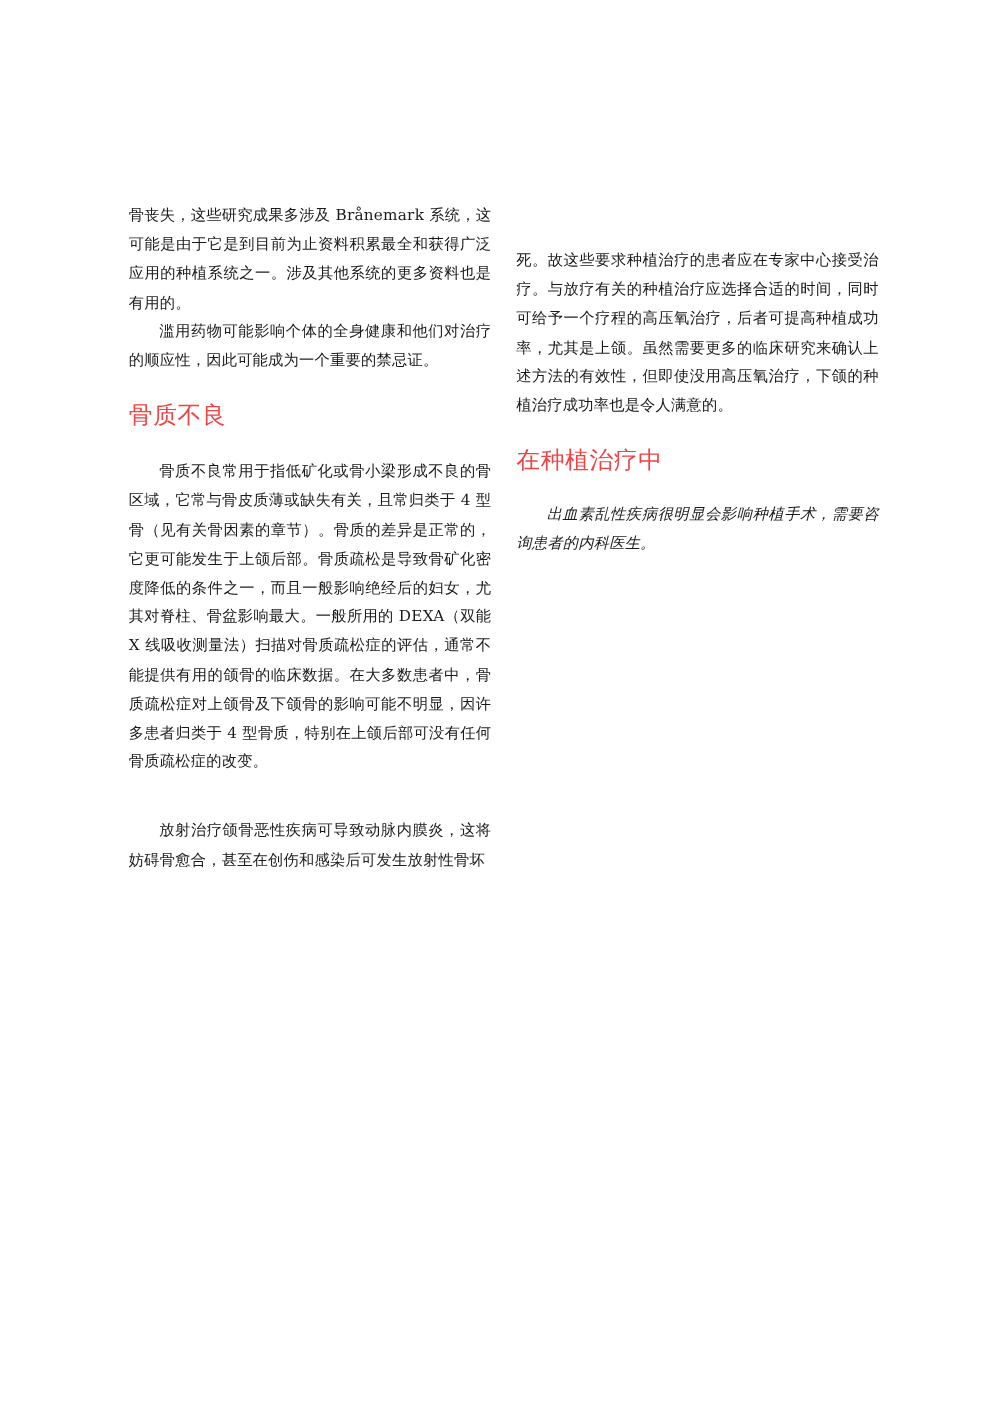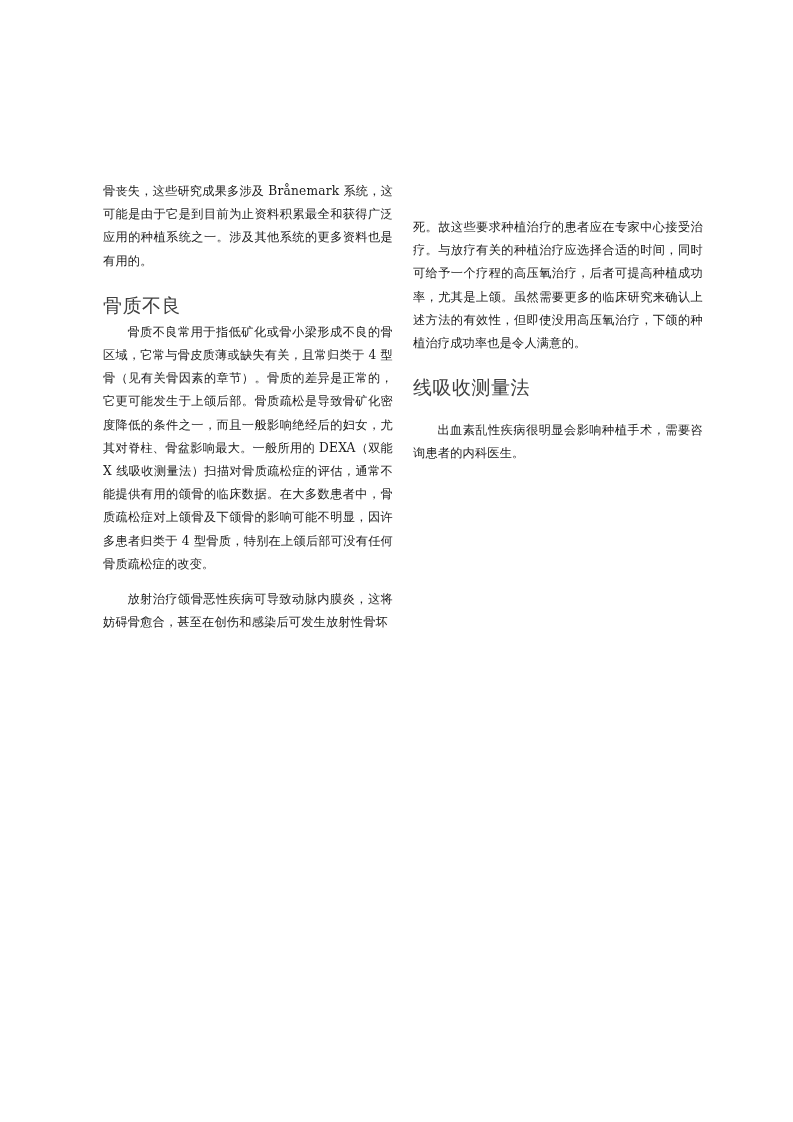--- a/index.html
+++ b/index.html
@@ -1,36 +1,37 @@
 <!DOCTYPE html>
 <html><head>
   <meta charset="utf-8">
   <style>
     html, body { margin: 0; padding: 0; background: #ffffff; }
     body { width: 793px; height: 1122px; position: relative; overflow: hidden;
            font-family: "DejaVu Serif", "Liberation Serif", serif; color: #1a1a1a; }
-    .col { position: absolute; top: 180px; width: 290px; }
+    .col { position: absolute; top: 161px; width: 290px; }
     .col-left { left: 103px; }
     .col-right { left: 413px; margin-top: 36px; }
     p { margin: 0; font-size: 12.2px; line-height: 23.2px; text-align: justify; letter-spacing: 0.2px; }
     p.indent { text-indent: 2em; }
     h2 { font-family: "DejaVu Sans", "Liberation Sans", sans-serif; font-weight: normal;
-         font-size: 19px; color: #404040; margin: 0; line-height: 24px; letter-spacing: 0.5px; }
+         font-size: 19px; color: #ef4444; margin: 0; line-height: 24px; letter-spacing: 0.5px; }
   </style>
 </head>
 <body>
 
 <div class="col col-left">
   <p>骨丧失，这些研究成果多涉及 Brånemark 系统，这可能是由于它是到目前为止资料积累最全和获得广泛应用的种植系统之一。涉及其他系统的更多资料也是有用的。</p>
+  <p class="indent">滥用药物可能影响个体的全身健康和他们对治疗的顺应性，因此可能成为一个重要的禁忌证。</p>
 
   <h2 style="margin-top:20px;">骨质不良</h2>
-  <p class="indent" style="margin-top:4px;">骨质不良常用于指低矿化或骨小梁形成不良的骨区域，它常与骨皮质薄或缺失有关，且常归类于 4 型骨（见有关骨因素的章节）。骨质的差异是正常的，它更可能发生于上颌后部。骨质疏松是导致骨矿化密度降低的条件之一，而且一般影响绝经后的妇女，尤其对脊柱、骨盆影响最大。一般所用的 DEXA（双能 X 线吸收测量法）扫描对骨质疏松症的评估，通常不能提供有用的颌骨的临床数据。在大多数患者中，骨质疏松症对上颌骨及下颌骨的影响可能不明显，因许多患者归类于 4 型骨质，特别在上颌后部可没有任何骨质疏松症的改变。</p>
+  <p class="indent" style="margin-top:22px;">骨质不良常用于指低矿化或骨小梁形成不良的骨区域，它常与骨皮质薄或缺失有关，且常归类于 4 型骨（见有关骨因素的章节）。骨质的差异是正常的，它更可能发生于上颌后部。骨质疏松是导致骨矿化密度降低的条件之一，而且一般影响绝经后的妇女，尤其对脊柱、骨盆影响最大。一般所用的 DEXA（双能 X 线吸收测量法）扫描对骨质疏松症的评估，通常不能提供有用的颌骨的临床数据。在大多数患者中，骨质疏松症对上颌骨及下颌骨的影响可能不明显，因许多患者归类于 4 型骨质，特别在上颌后部可没有任何骨质疏松症的改变。</p>
 
-  <p class="indent" style="margin-top:12px;">放射治疗颌骨恶性疾病可导致动脉内膜炎，这将妨碍骨愈合，甚至在创伤和感染后可发生放射性骨坏</p>
+  <p class="indent" style="margin-top:32px;">放射治疗颌骨恶性疾病可导致动脉内膜炎，这将妨碍骨愈合，甚至在创伤和感染后可发生放射性骨坏</p>
 </div>
 
 <div class="col col-right">
   <p>死。故这些要求种植治疗的患者应在专家中心接受治疗。与放疗有关的种植治疗应选择合适的时间，同时可给予一个疗程的高压氧治疗，后者可提高种植成功率，尤其是上颌。虽然需要更多的临床研究来确认上述方法的有效性，但即使没用高压氧治疗，下颌的种植治疗成功率也是令人满意的。</p>
 
 
-  <h2 style="margin-top:20px;">线吸收测量法</h2>
-  <p class="indent" style="margin-top:20px;">出血素乱性疾病很明显会影响种植手术，需要咨询患者的内科医生。</p>
+  <h2 style="margin-top:20px;">在种植治疗中</h2>
+  <p class="indent" style="margin-top:20px;font-style:italic;">出血素乱性疾病很明显会影响种植手术，需要咨询患者的内科医生。</p>
 </div>
 
 </body></html>

